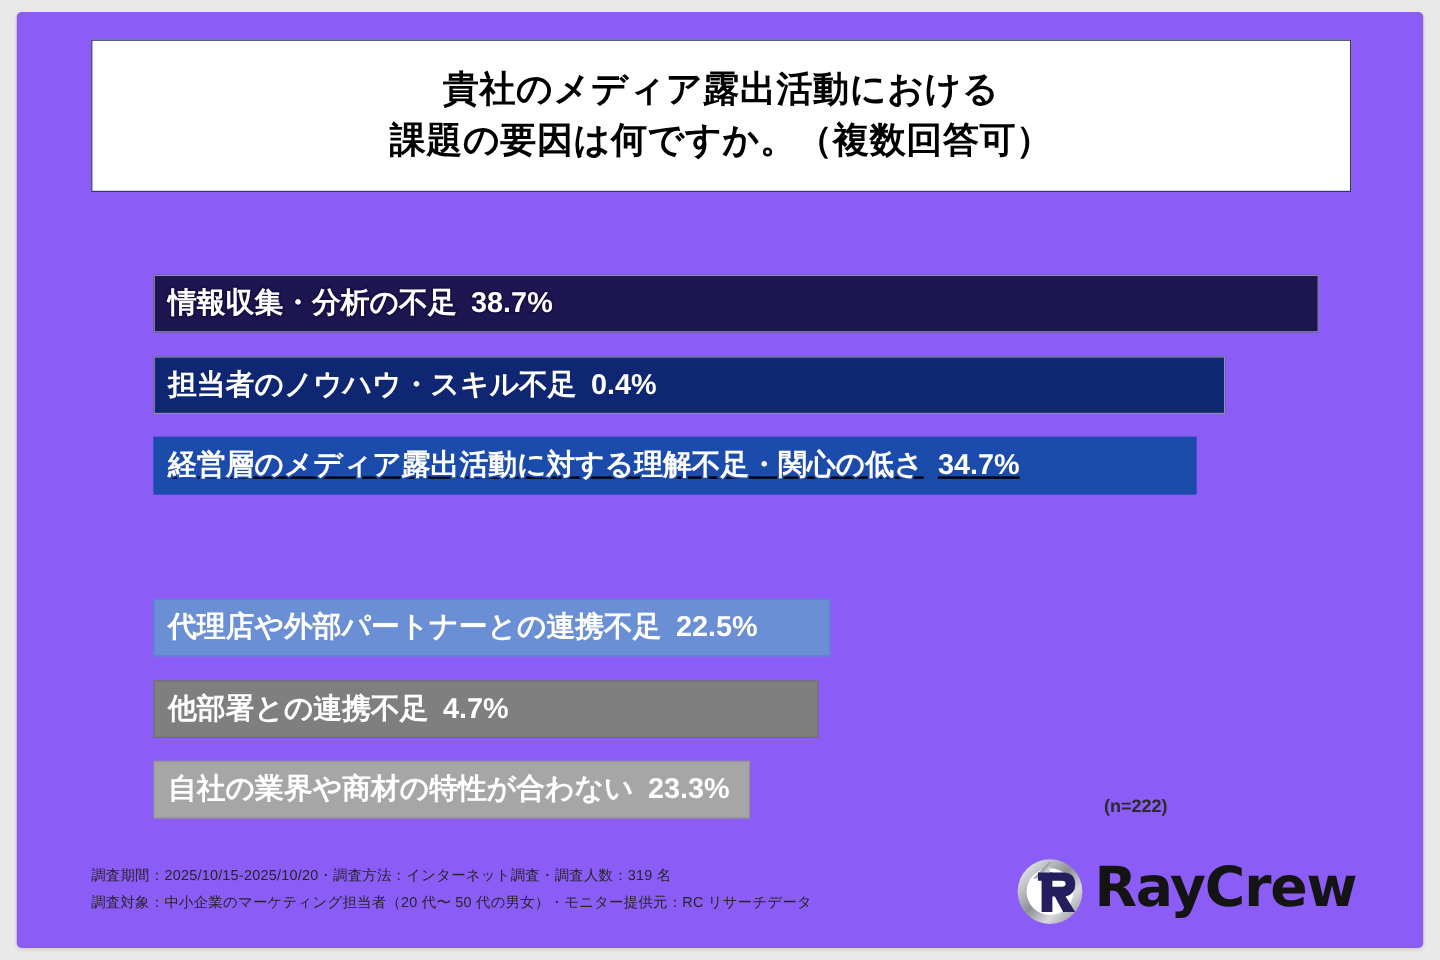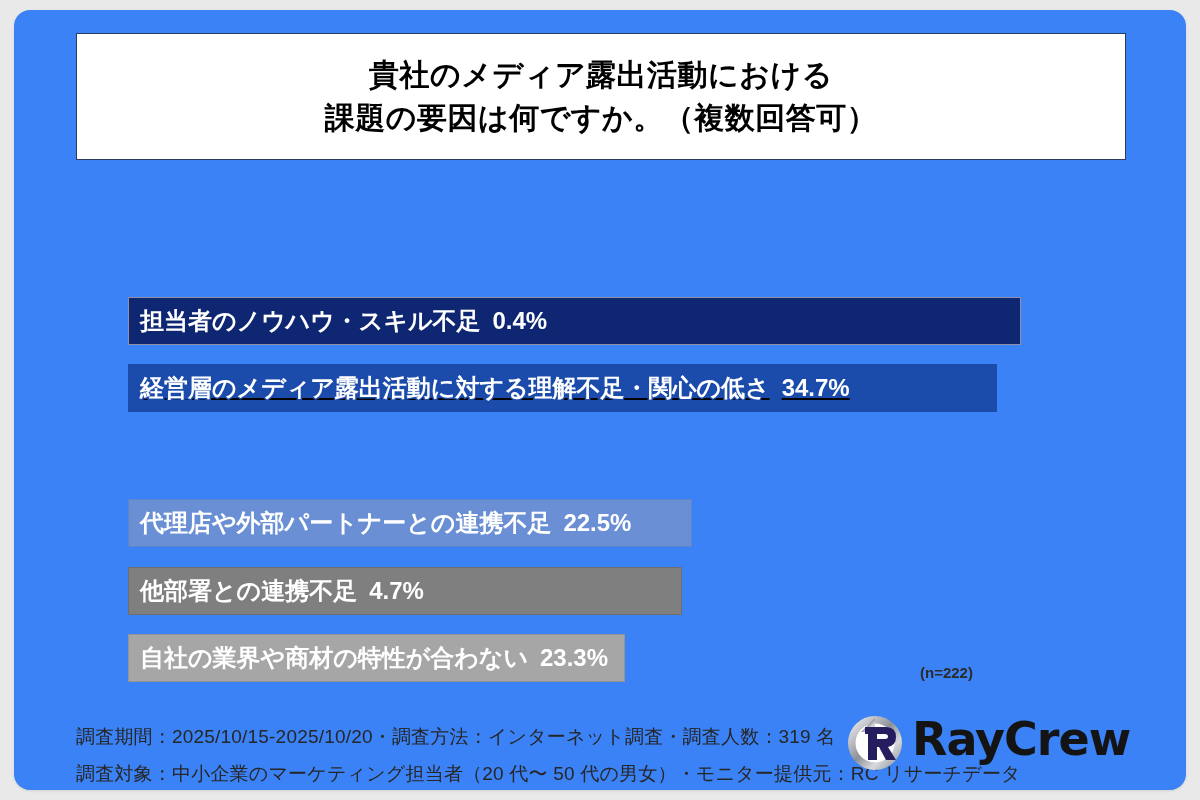--- a/index.html
+++ b/index.html
@@ -5,22 +5,22 @@
   html,body{margin:0;padding:0;}
   body{
     width:1200px;height:800px;
     background:#e9e9ea;
     font-family:"Liberation Sans","DejaVu Sans",sans-serif;
     overflow:hidden;
   }
   #card{
     position:absolute;left:14px;top:10px;
     width:1172px;height:780px;
-    background:#3b82f6;
-    border-radius:16px;
+    background:#8b5cf6;
+    border-radius:4px;
     box-shadow:0 1px 3px rgba(0,0,0,.10);
     overflow:hidden;
   }
 
   
   #title-box{
     position:absolute;left:62px;top:23px;
     width:1050px;height:127px;
     border:1.5px solid #2b3a63;
     background:#ffffff;
@@ -68,21 +68,21 @@
 
   
   #n-note{
     position:absolute;left:906px;top:654px;
     font-size:15px;font-weight:700;color:#2b2b2b;
   }
 
   
   #footer{
     position:absolute;left:62px;top:708px;
-    font-size:19px;color:#262626;line-height:1.95;
+    font-size:12px;color:#262626;line-height:1.95;
     letter-spacing:.2px;
   }
   #footer div{white-space:nowrap;}
 
   
   #logo{
     position:absolute;left:830px;top:702px;
     display:flex;align-items:flex-start;
   }
   #logo-word{
@@ -95,20 +95,24 @@
 <body>
 
 <div id="card">
 
   <div id="title-box">
     <div class="title-line">貴社のメディア露出活動における</div>
     <div class="title-line">課題の要因は何ですか。（複数回答可）</div>
   </div>
 
   <div id="chart">
+      <div class="bar-row" style="top: 219px; width: 971px;">
+        <div class="bar-rect" style="width: 971px; background: rgb(29, 22, 80); border: 1px solid rgb(143, 143, 168);"></div>
+        <div class="bar-label ol-dark"><span>情報収集・分析の不足</span><span class="pct">38.7%</span></div>
+      </div>
       <div class="bar-row" style="top: 286.5px; width: 893px;">
         <div class="bar-rect" style="width: 893px; background: rgb(15, 39, 114); border: 1px solid rgb(143, 143, 168);"></div>
         <div class="bar-label ol-navy"><span>担当者のノウハウ・スキル不足</span><span class="pct">0.4%</span></div>
       </div>
       <div class="bar-row" style="top: 354px; width: 869px; text-decoration: underline;">
         <div class="bar-rect" style="width: 869px; background: rgb(27, 75, 171); border: 1px solid rgb(27, 75, 171);"></div>
         <div class="bar-label ol-blue"><span>経営層のメディア露出活動に対する理解不足・関心の低さ</span><span class="pct">34.7%</span></div>
       </div>
       <div class="bar-row" style="top: 489px; width: 484px;">
         <div class="bar-rect" style="width: 564px; background: rgb(106, 143, 212); border: 1px solid rgb(95, 132, 204);"></div>

